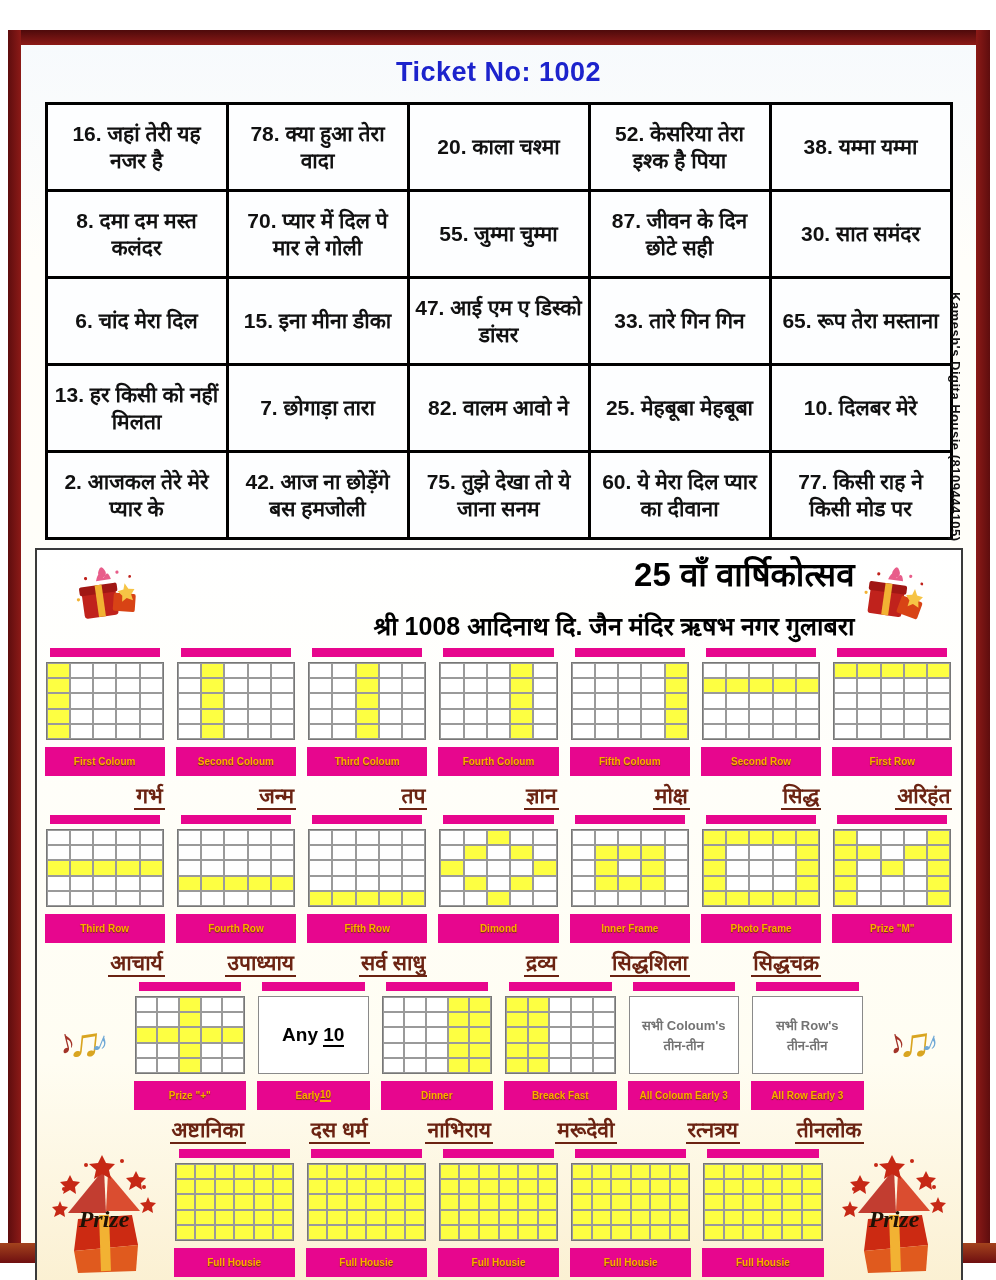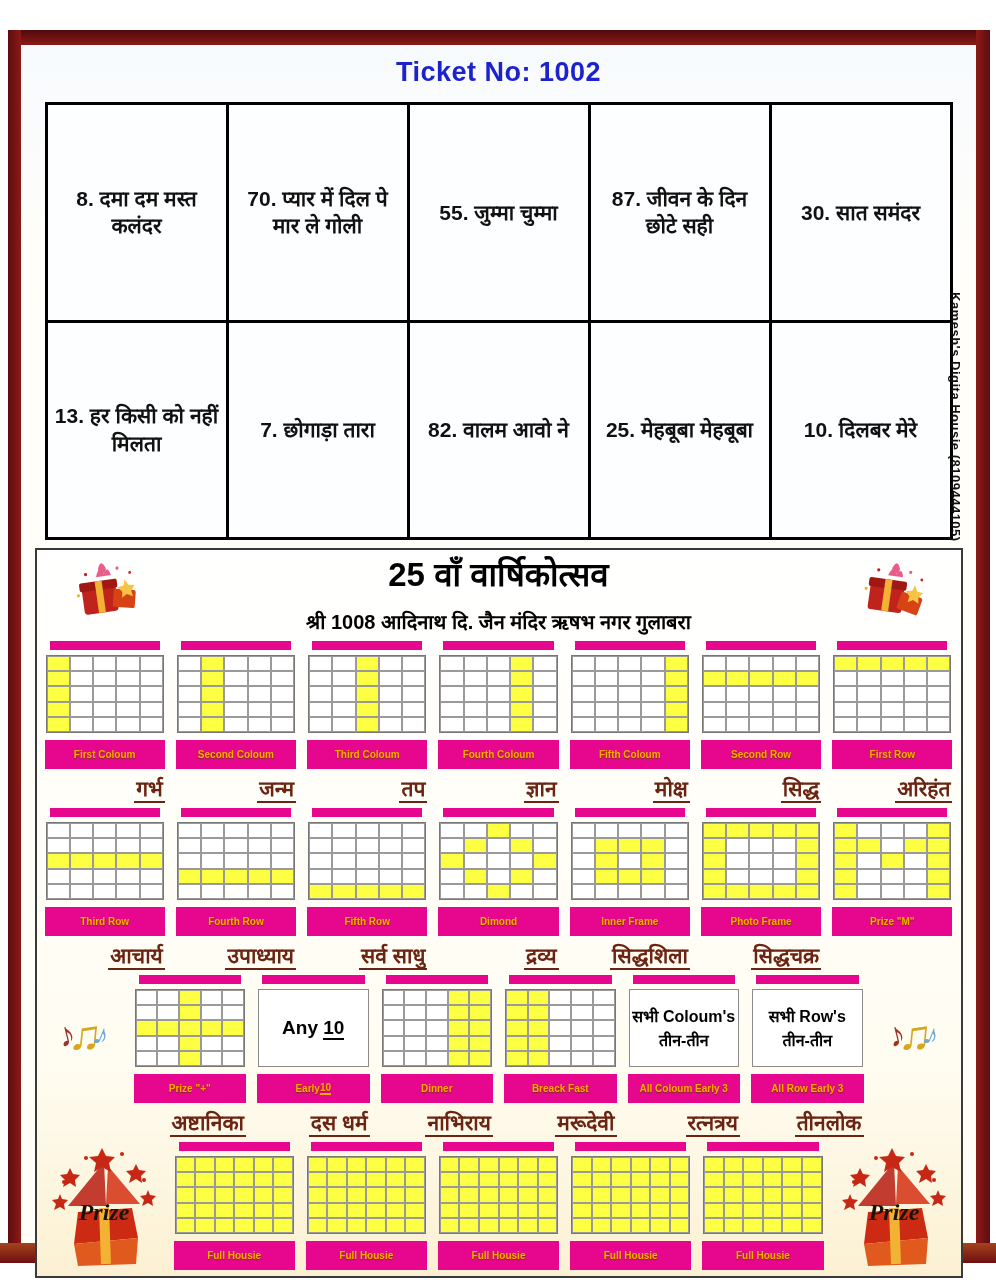--- a/index.html
+++ b/index.html
@@ -24,39 +24,39 @@
   table.songs td{border:3px solid #000;text-align:center;vertical-align:middle;
                  font-size:21px;font-weight:bold;color:#111;padding:2px 5px;line-height:1.3;
                  width:20%;}
   
   .side-text{position:absolute;left:948px;top:292px;writing-mode:vertical-rl;
              font-size:13px;font-weight:bold;color:#111;letter-spacing:.5px;}
   
   .prize-box{position:relative;margin:8px auto 0;width:912px;border:2px solid #3a3a3a;
              background:linear-gradient(#ffffff,#fffdf2 70%,#fbf0d2);padding:4px 6px 6px;}
   .pb-header{display:flex;align-items:center;justify-content:space-between;padding:2px 26px 0;}
-  .pb-titles{text-align:center;flex:1;}
+  .pb-titles{text-align:right;flex:1;}
   .pb-title{font-size:33px;font-weight:bold;color:#000;line-height:1.15;}
-  .pb-subtitle{font-size:20px;font-weight:bold;color:#000;margin-top:14px;}
+  .pb-subtitle{font-size:25px;font-weight:bold;color:#000;margin-top:14px;}
   .prow{display:flex;gap:11px;padding:6px 2px 0;align-items:flex-start;}
   .block{flex:1;min-width:0;}
   .tbar{height:9px;background:#e7068e;margin:0 5px 5px;}
   .pgrid{display:grid;grid-template-columns:repeat(5,1fr);grid-auto-rows:1fr;
          height:76px;border:1px solid #777;background:#fff;margin:0 1px;}
   .pgrid.c6{grid-template-columns:repeat(6,1fr);}
   .pgrid .cell{border:1px solid #9a9a9a;}
   .pgrid .on{background:#fdff42;}
   .plabel{background:#e7068e;margin-top:7px;height:29px;display:flex;align-items:center;
           justify-content:center;font-weight:bold;font-size:10px;color:#ffaa00;
           text-shadow:0 1px 1px #6d3500;white-space:nowrap;overflow:hidden;}
   .hlabel{text-align:right;margin-top:5px;font-size:21px;font-weight:bold;color:#6b2312;}
   .hlabel span{border-bottom:2.5px solid #6b2312;padding:0 2px 1px;}
   .textbox{height:76px;border:1px solid #8a8a8a;background:#fff;display:flex;
            flex-direction:column;align-items:center;justify-content:center;gap:2px;
-           font-weight:bold;color:#000000;font-size:16px;text-align:center;margin:0 1px;}
+           font-weight:bold;color:#737373;font-size:13px;text-align:center;margin:0 1px;}
   .textbox.big{font-size:19px;color:#000;}
   .textbox u{text-decoration:none;border-bottom:2px solid currentColor;}
   .plabel u{text-decoration:none;border-bottom:2px solid #ffaa00;}
   .music{width:78px;display:flex;align-items:center;justify-content:center;height:120px;flex:none;}
   .music .n1{color:#a33327;font-size:34px;transform:rotate(-14deg);}
   .music .n2{color:#d9a520;font-size:44px;transform:rotate(6deg);margin-left:-6px;}
   .music .n3{color:#6fa8d6;font-size:30px;transform:rotate(22deg);margin-left:-8px;}
   .prizeicon{width:118px;flex:none;display:flex;align-items:center;justify-content:center;}
   .gift{flex:none;}
 </style>
@@ -68,32 +68,53 @@
   <div class="border-left"></div>
   <div class="border-right"></div>
   <div class="band-bottom"></div>
 
   <div class="inner">
     <div class="ticket-no">Ticket No: 1002</div>
 
     <table class="songs">
       <tbody id="songs-body">
           <tr>
+            <td>16. जहां तेरी यह नजर है</td>
+            <td>78. क्या हुआ तेरा वादा</td>
+            <td>20. काला चश्मा</td>
+            <td>52. केसरिया तेरा इश्क है पिया</td>
+            <td>38. यम्मा यम्मा</td>
+          </tr>
+          <tr>
             <td>8. दमा दम मस्त कलंदर</td>
             <td>70. प्यार में दिल पे मार ले गोली</td>
             <td>55. जुम्मा चुम्मा</td>
             <td>87. जीवन के दिन छोटे सही</td>
             <td>30. सात समंदर</td>
           </tr>
           <tr>
+            <td>6. चांद मेरा दिल</td>
+            <td>15. इना मीना डीका</td>
+            <td>47. आई एम ए डिस्को डांसर</td>
+            <td>33. तारे गिन गिन</td>
+            <td>65. रूप तेरा मस्ताना</td>
+          </tr>
+          <tr>
             <td>13. हर किसी को नहीं मिलता</td>
             <td>7. छोगाड़ा तारा</td>
             <td>82. वालम आवो ने</td>
             <td>25. मेहबूबा मेहबूबा</td>
             <td>10. दिलबर मेरे</td>
+          </tr>
+          <tr>
+            <td>2. आजकल तेरे मेरे प्यार के</td>
+            <td>42. आज ना छोड़ेंगे बस हमजोली</td>
+            <td>75. तुझे देखा तो ये जाना सनम</td>
+            <td>60. ये मेरा दिल प्यार का दीवाना</td>
+            <td>77. किसी राह ने किसी मोड पर</td>
           </tr>
         </tbody>
     </table>
 
     <div class="prize-box">
       <div class="pb-header">
         <svg class="gift" width="74" height="74" viewBox="0 0 74 74">
           <g transform="rotate(-8 37 40)">
             <path d="M30 18 q4 -12 8 -2 q5 -9 7 2 z" fill="#e85d8a"></path>
             <path d="M34 8 q3 -6 6 0 q3 5 -3 8 q-6 -3 -3 -8" fill="#e85d8a"></path>

